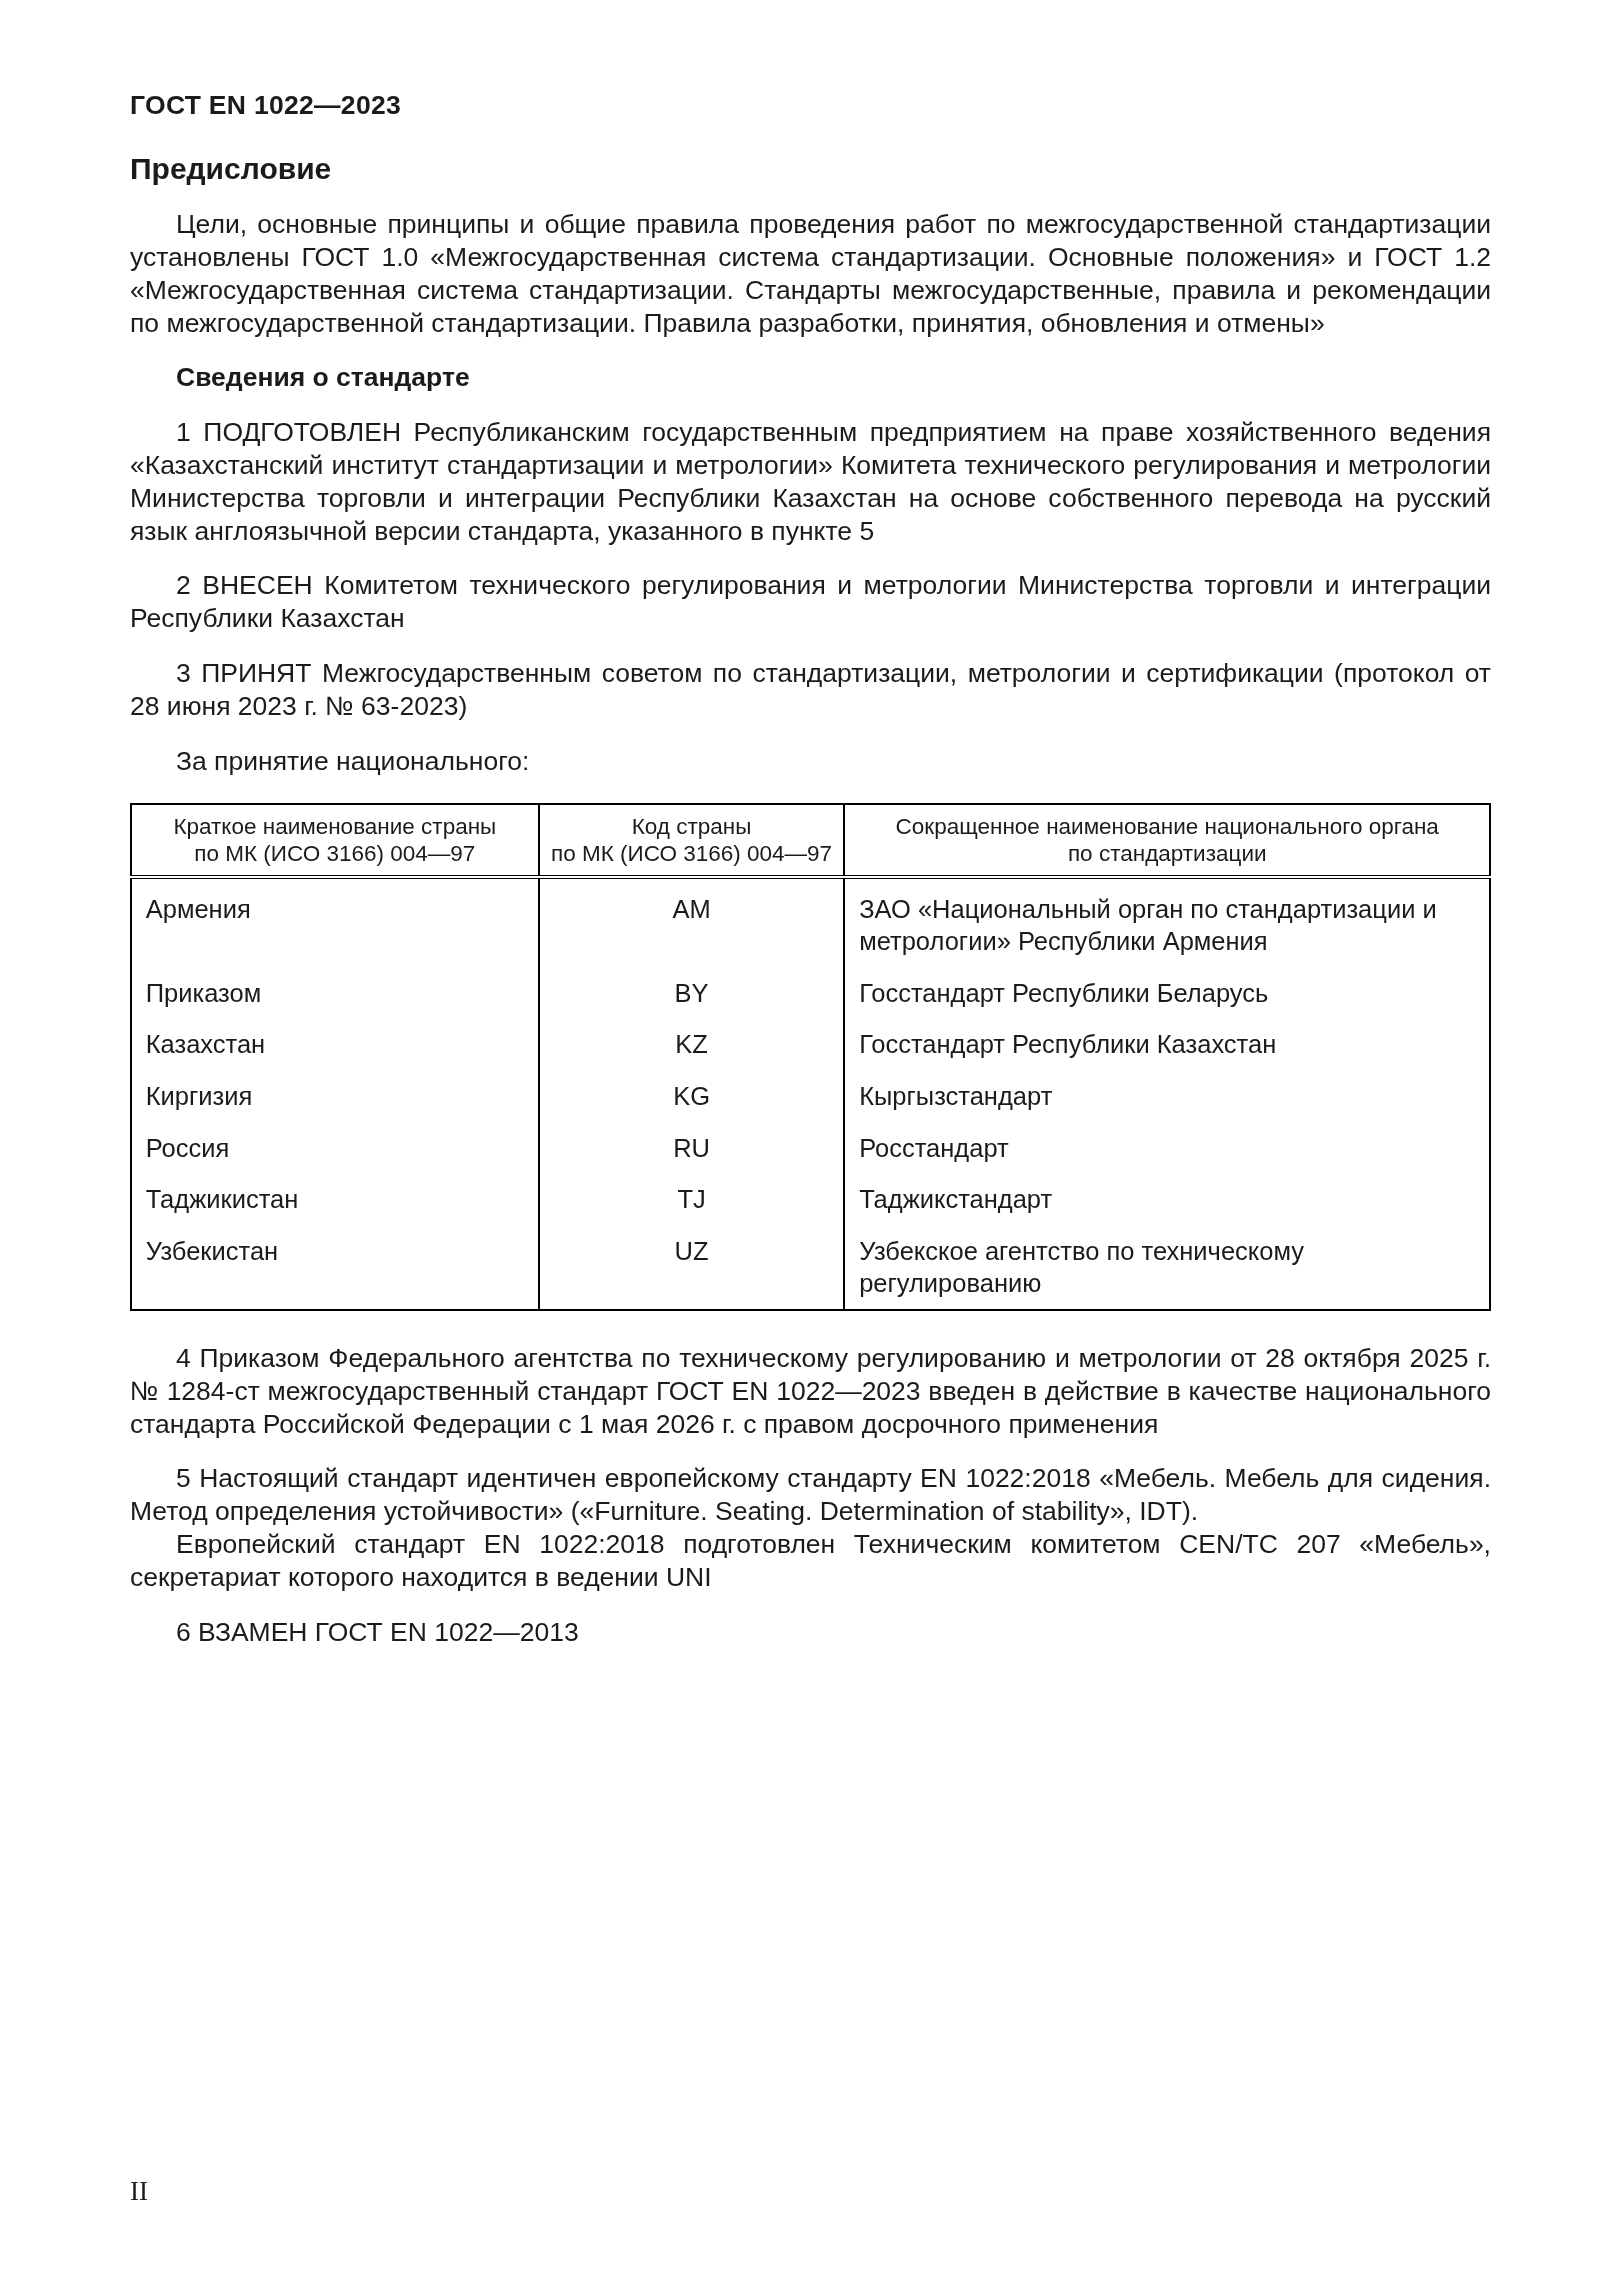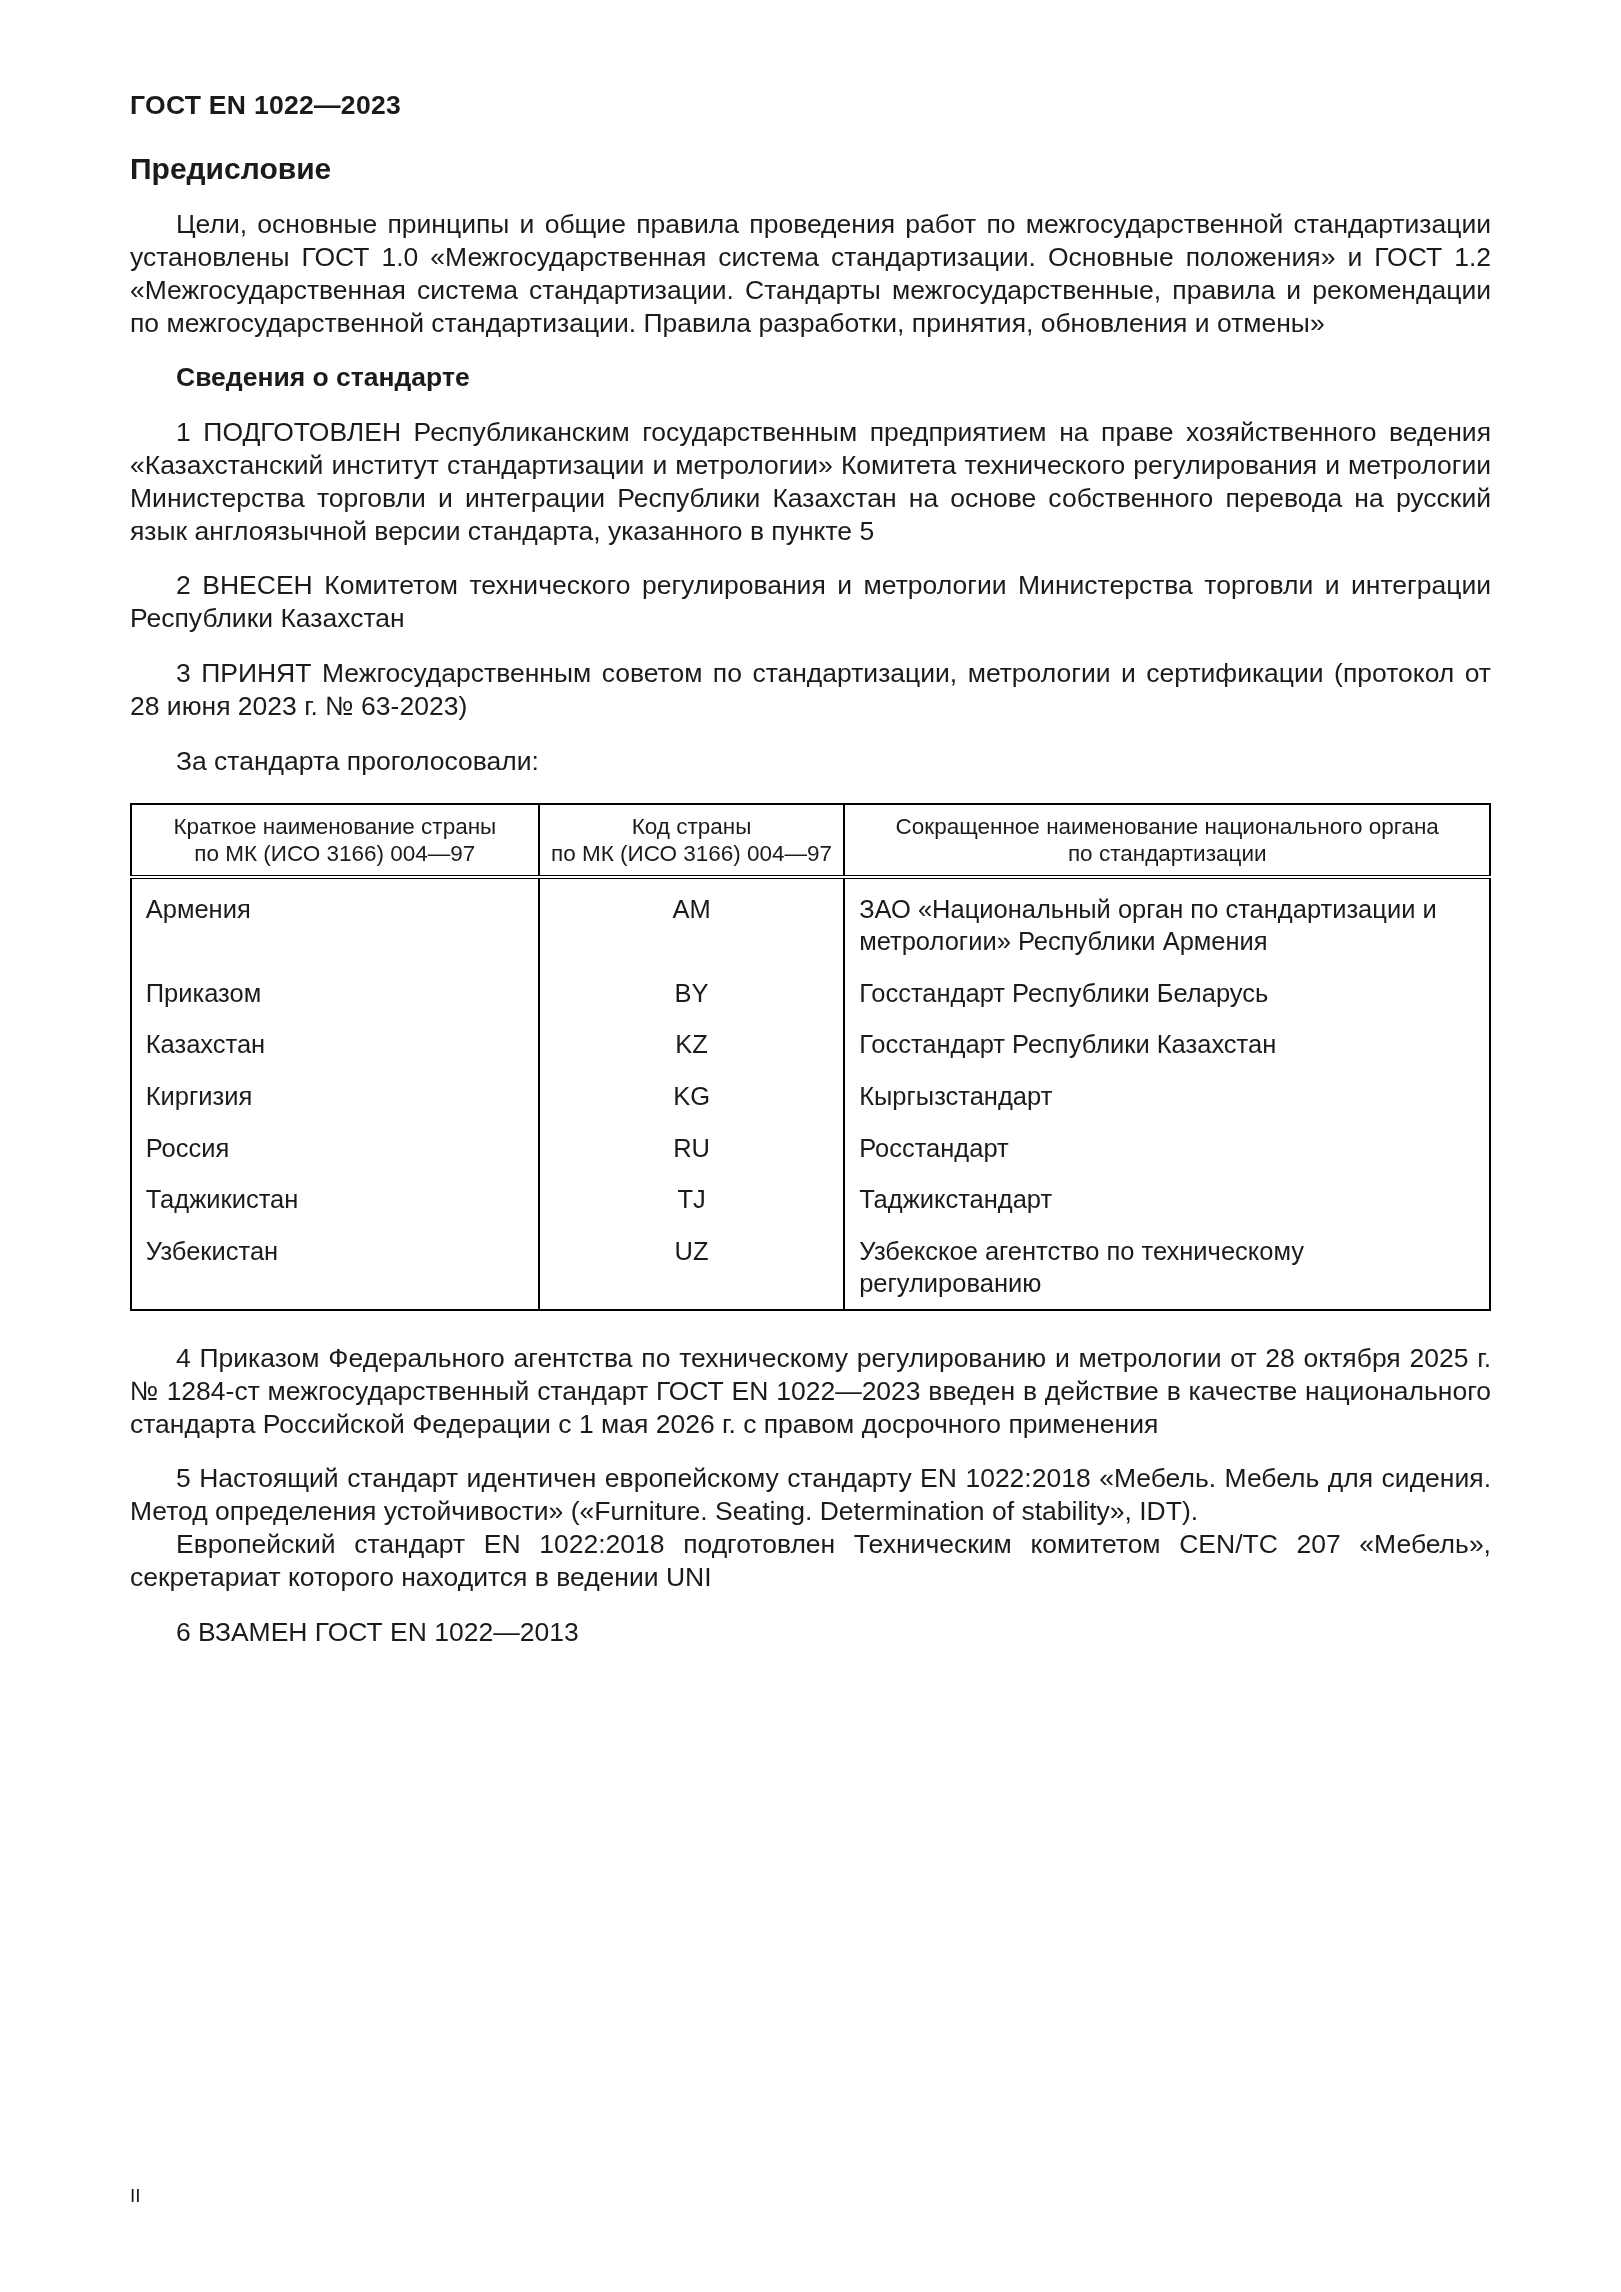--- a/index.html
+++ b/index.html
@@ -67,21 +67,22 @@
   }
   .vote-table td.code { text-align: center; }
   .vote-table tbody tr:first-child td { padding-top: 13.7px; }
   col.c1 { width: 30%; }
   col.c2 { width: 22.5%; }
   col.c3 { width: 47.5%; }
   .page-number {
     position: absolute;
     left: 130px;
     bottom: 86px;
-    font-size: 19px;
+    font-size: 27px;
+    font-family: Liberation Serif, serif;
   }
 </style>
 </head>
 <body>
 
 <div class="page">
   <div class="content">
 
     <div class="doc-code">ГОСТ EN 1022—2023</div>
 
@@ -90,21 +91,21 @@
     <p class="para">Цели, основные принципы и общие правила проведения работ по межгосударственной стандартизации установлены ГОСТ 1.0 «Межгосударственная система стандартизации. Основные положения» и ГОСТ 1.2 «Межгосударственная система стандартизации. Стандарты межгосударственные, правила и рекомендации по межгосударственной стандартизации. Правила разработки, принятия, обновления и отмены»</p>
 
     <p class="para bold">Сведения о стандарте</p>
 
     <p class="para">1 ПОДГОТОВЛЕН Республиканским государственным предприятием на праве хозяйственного ведения «Казахстанский институт стандартизации и метрологии» Комитета технического регулирования и метрологии Министерства торговли и интеграции Республики Казахстан на основе собственного перевода на русский язык англоязычной версии стандарта, указанного в пункте 5</p>
 
     <p class="para">2 ВНЕСЕН Комитетом технического регулирования и метрологии Министерства торговли и интеграции Республики Казахстан</p>
 
     <p class="para">3 ПРИНЯТ Межгосударственным советом по стандартизации, метрологии и сертификации (протокол от 28 июня 2023 г. № 63-2023)</p>
 
-    <p class="para">За стандарта проголосовали:</p>
+    <p class="para">За принятие национального:</p>
 
     <table class="vote-table">
       <colgroup>
         <col class="c1">
         <col class="c2">
         <col class="c3">
       </colgroup>
       <thead>
         <tr>
           <th>Краткое наименование страны

